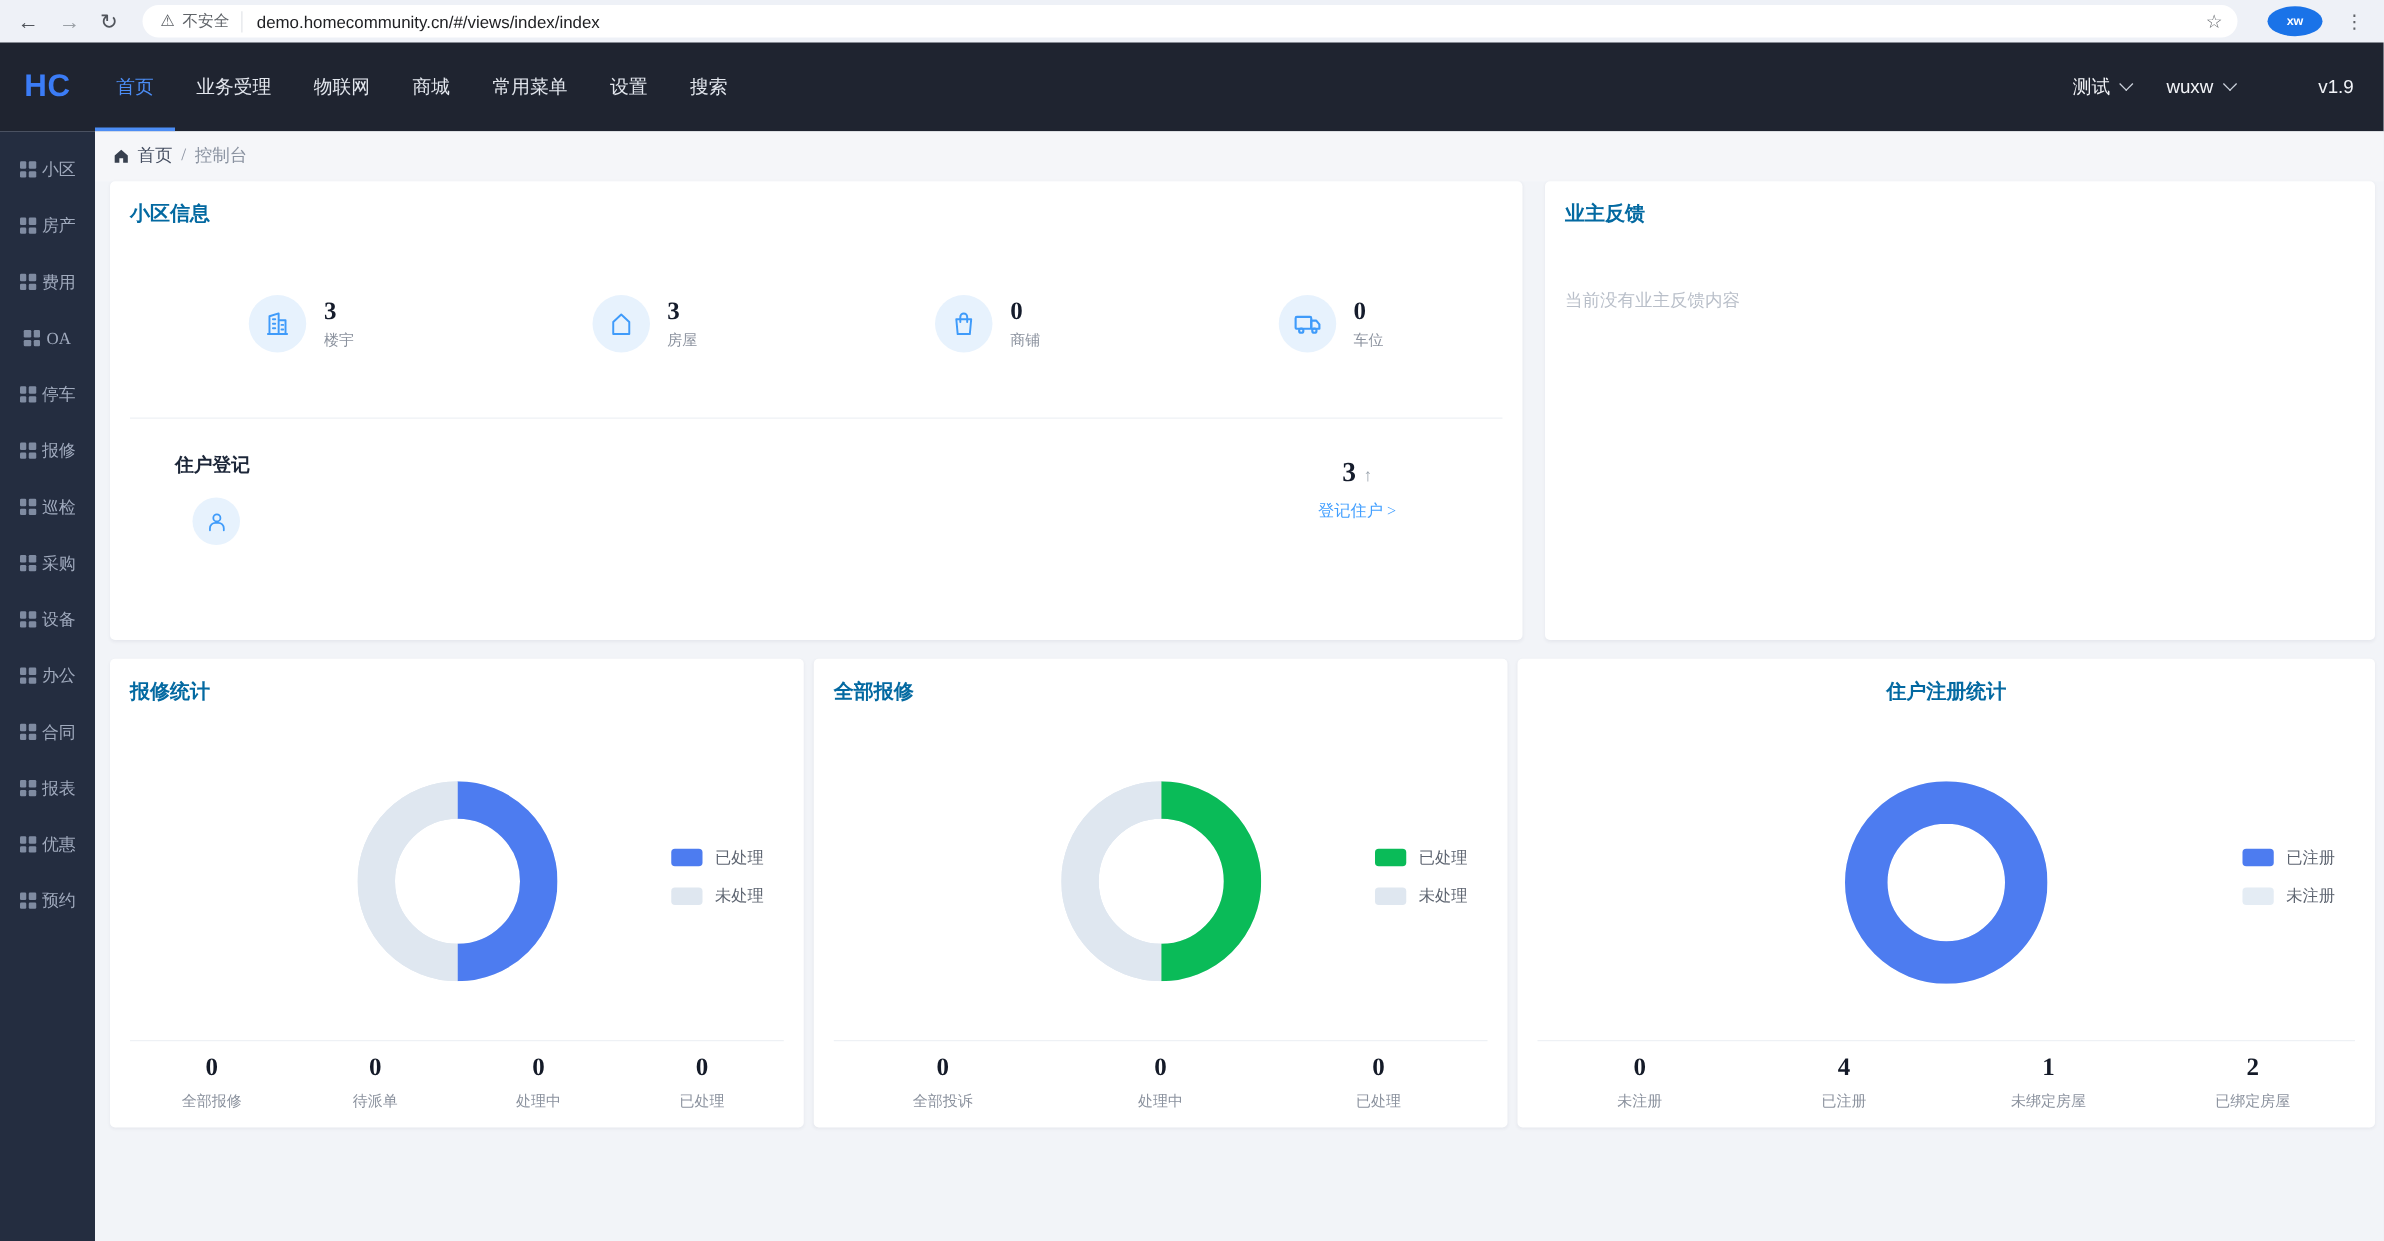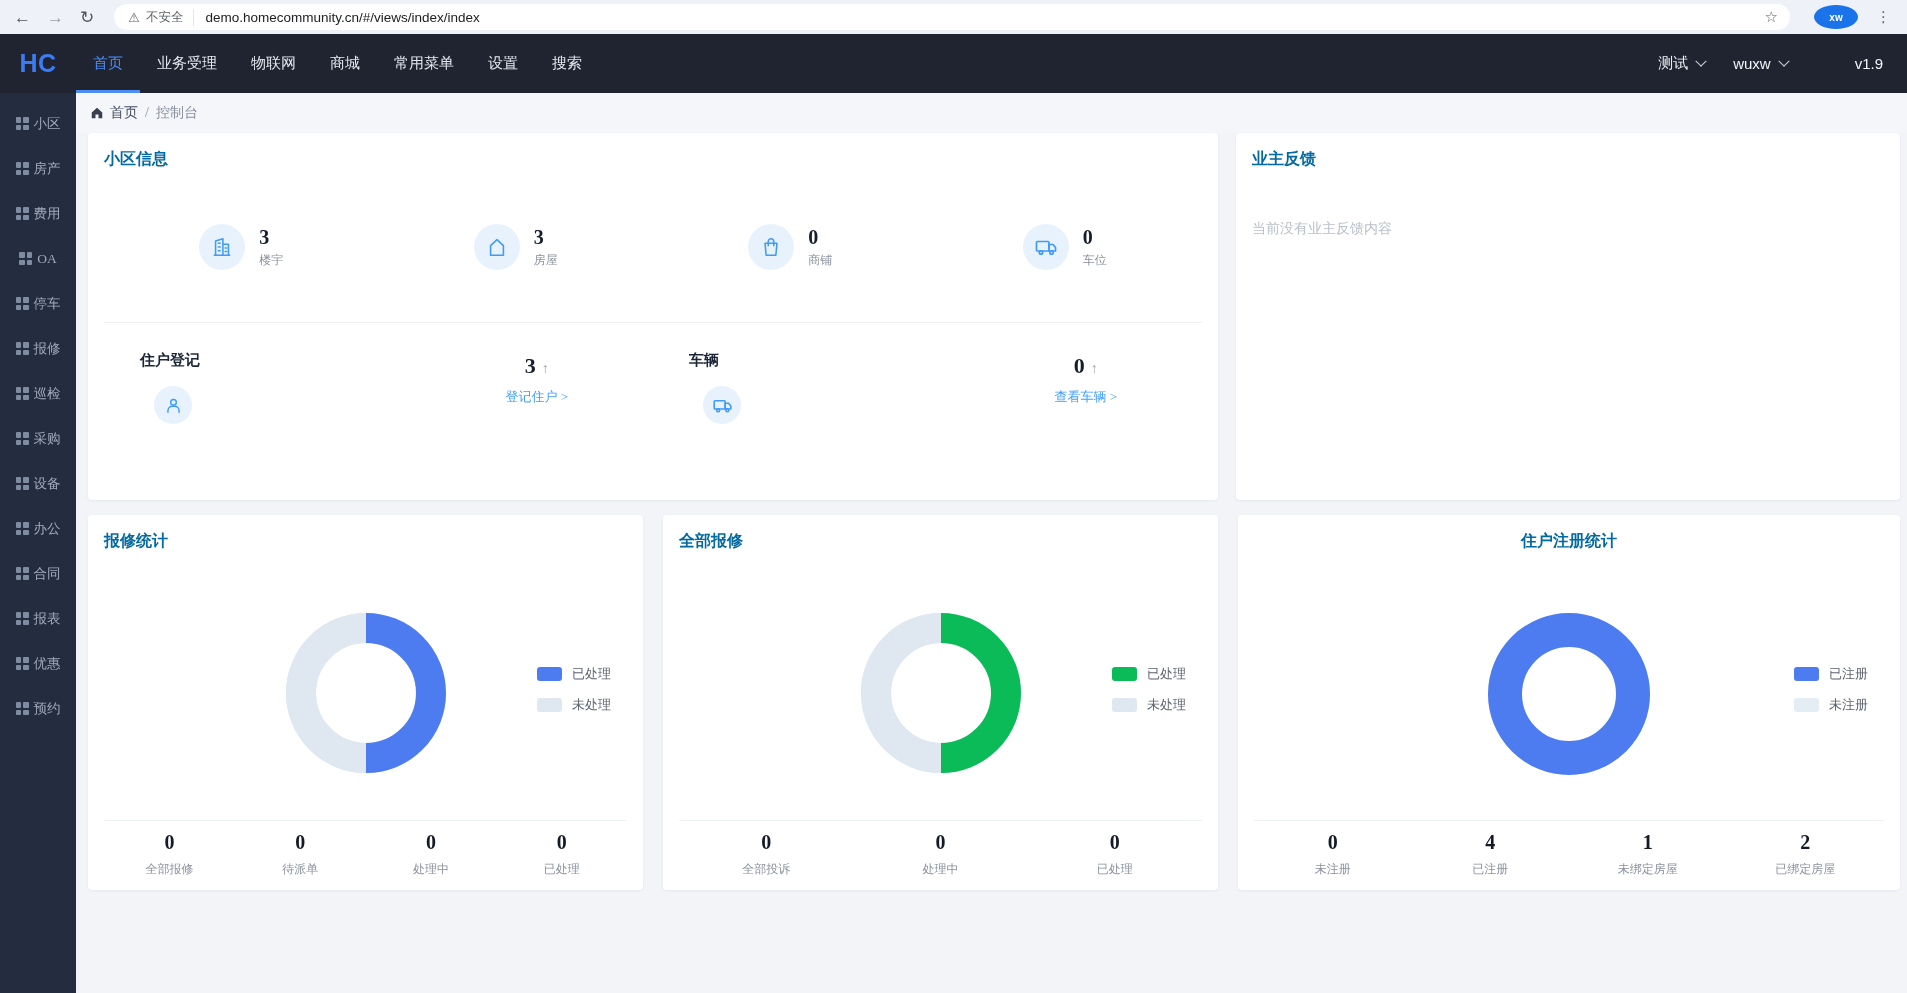--- a/index.html
+++ b/index.html
@@ -13,21 +13,21 @@
   .nav-glyph.fwd { color:#9aa0a6; }
   .omnibox { flex:1; height:26px; background:#ffffff; border-radius:14px; display:flex; align-items:center; padding:0 12px 0 14px; margin:0 8px 0 4px; cursor:text; }
   .sec-chip { display:flex; align-items:center; gap:6px; color:#5f6368; font-size:12.5px; padding-right:10px; border-right:1px solid #e3e6ea; cursor:pointer; }
   .warn-glyph { font-size:13px; color:#5f6368; }
   .url-text { font-size:13.5px; color:#202124; margin-left:11px; flex:1; white-space:nowrap; overflow:hidden; }
   .star { font-size:15px; color:#5f6368; cursor:pointer; }
   .avatar { width:44px; height:24px; border-radius:50%; background:#1a73e8; color:#fff; font-size:10px; font-weight:bold; display:flex; align-items:center; justify-content:center; cursor:pointer; }
   .dots { font-size:15px; color:#5f6368; cursor:pointer; padding:0 2px; }
 
   
-  .navbar { height:59px; background:#1f2430; display:flex; align-items:stretch; color:#e3e7ee; }
+  .navbar { height:71px; background:#1f2430; display:flex; align-items:stretch; color:#e3e7ee; }
   .logo-cell { width:76px; flex:none; display:flex; align-items:center; justify-content:center; font-size:25px; font-weight:800; color:#3b7cf6; letter-spacing:.5px; cursor:pointer; }
   .nav-items { display:flex; align-items:stretch; }
   .nav-item { display:flex; align-items:center; padding:3px 17px 0; border-bottom:3px solid transparent; font-size:15px; cursor:pointer; white-space:nowrap; }
   .nav-item.active { color:#4c8df5; border-bottom-color:#4c8df5; }
   .nav-right { margin-left:auto; display:flex; align-items:center; gap:28px; padding-right:24px; font-size:15px; color:#f2f4f8; }
   .nav-drop { display:flex; align-items:center; gap:9px; cursor:pointer; }
   .caret { width:8px; height:8px; border-right:1.5px solid #cdd3dd; border-bottom:1.5px solid #cdd3dd; transform:rotate(45deg) translate(-2px,-2px); }
   .version { font-size:15px;margin-left:39px; }
 
   
@@ -37,21 +37,21 @@
   .grid-icon { width:13px; height:13px; display:grid; grid-template-columns:1fr 1fr; grid-template-rows:1fr 1fr; gap:2px; flex:none; }
   .grid-icon i { background:#7f8ba1; border-radius:1px; }
 
   .main { flex:1; display:flex; flex-direction:column; overflow:hidden; }
   .breadcrumb { height:40px; flex:none; display:flex; align-items:center; padding-left:14px; gap:7px; background:#f5f6f9; }
   .crumb-home { display:flex; align-items:center; gap:6px; font-size:14px; color:#454e61; cursor:pointer; }
   .crumb-sep,.crumb-cur { font-size:14px; color:#8a92a0; }
 
   .content { flex:1; padding:0 7px 0 12px; }
   .row1 { display:flex; gap:18px; height:367px; margin-bottom:15px; }
-  .row2 { display:flex; gap:20px; height:375px; }
+  .row2 { display:flex; gap:8px; height:375px; }
   .card { background:#fff; border-radius:4px; box-shadow:0 1px 3px rgba(30,40,60,.06); position:relative; }
   .card-title { font-size:16px; font-weight:bold; color:#0369a1; }
 
   
   .card-community { width:1130px; flex:none; padding:16px; }
   .stats-row { display:flex; margin-top:54px; }
   .stat-col { flex:1; display:flex; justify-content:center; align-items:center; gap:14px; }
   .icon-circle { width:46px; height:46px; border-radius:50%; background:#e7f2fd; display:flex; align-items:center; justify-content:center; flex:none; }
   .stat-val { font-size:20px; font-weight:bold; color:#151c2c; line-height:1.1; }
   .stat-lab { font-size:12px; color:#8b929e; margin-top:4px; }
@@ -341,37 +341,20 @@
                         <circle cx="12" cy="8" r="3.6"></circle>
                         <path d="M5 20.5v-2a5.5 5.5 0 0 1 5.5-5.5h3A5.5 5.5 0 0 1 19 18.5v2"></path>
                       </svg>
                     </div>
                   </div>
                   <div class="sec-right">
                     <div class="sec-value"><span>3</span><span class="up-arrow">↑</span></div>
                     <div class="sec-link">登记住户 &gt;</div>
                   </div>
                 </div>
-                <div class="info-half">
-                  <div>
-                    <div class="sec-title">车辆</div>
-                    <div class="sec-circle">
-                      <svg width="21" height="21" viewBox="0 0 24 24" fill="none" stroke="#3f9bfa" stroke-width="1.8" stroke-linejoin="round">
-                        <rect x="2.5" y="6.5" width="12.5" height="9.5" rx="1"></rect>
-                        <path d="M15 9.5h4l2.5 3v3.5H15z"></path>
-                        <circle cx="7" cy="17.5" r="1.7"></circle>
-                        <circle cx="17.5" cy="17.5" r="1.7"></circle>
-                      </svg>
-                    </div>
-                  </div>
-                  <div class="sec-right">
-                    <div class="sec-value"><span>0</span><span class="up-arrow">↑</span></div>
-                    <div class="sec-link">查看车辆 &gt;</div>
-                  </div>
-                </div>
               </div>
           </div>
 
           <div class="card card-feedback">
             <div class="card-title">业主反馈</div>
             <div class="feedback-empty">当前没有业主反馈内容</div>
           </div>
         </div>
 
         <div class="row2">

